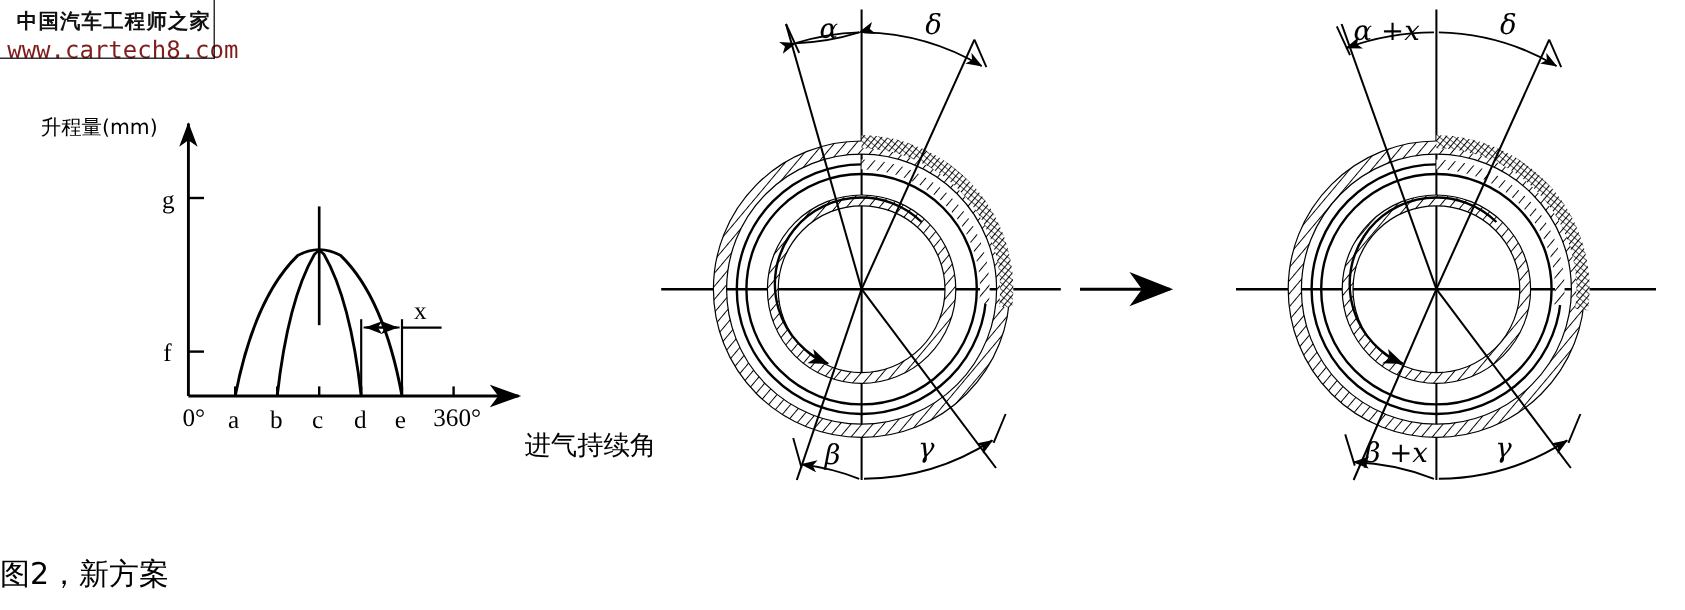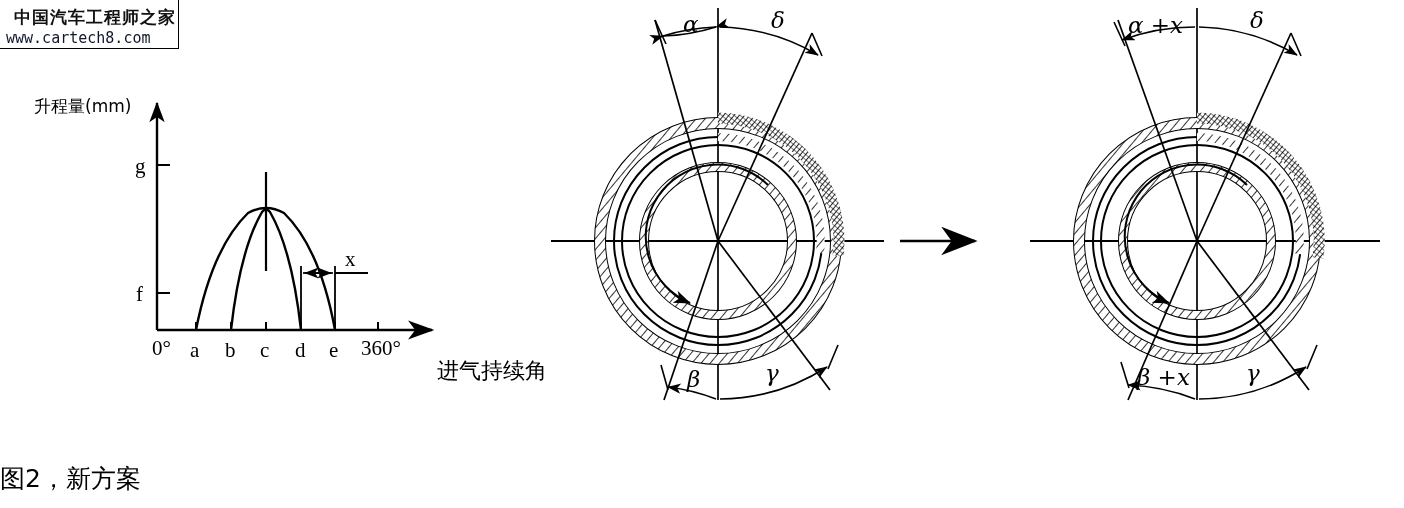--- a/index.html
+++ b/index.html
@@ -12,21 +12,21 @@
   svg{display:block;}
   .wm-han{
     position:absolute;left:14px;top:6px;
     font-family:"DejaVu Sans","Liberation Sans",sans-serif;
     font-weight:bold;font-size:17px;letter-spacing:1px;
     color:#111;white-space:nowrap;
   }
   .wm-url{
     position:absolute;left:6px;top:29px;
     font-family:"DejaVu Sans Mono","Liberation Mono",monospace;
-    font-size:15px;color:#0f172a;white-space:nowrap;
+    font-size:20px;color:#7f1d1d;white-space:nowrap;
   }
   .wm-frame-r{position:absolute;left:178px;top:0;width:1px;height:49px;background:#000;}
   .wm-frame-b{position:absolute;left:0;top:48px;width:179px;height:1px;background:#000;}
   .caption{
     position:absolute;left:0;top:462px;width:1404px;
     font-family:"DejaVu Sans","Liberation Sans",sans-serif;
     font-size:25px;color:#000;white-space:nowrap;
   }
   .lbl{font-family:"Liberation Serif","DejaVu Serif",serif;font-size:21px;}
   .gk{font-family:"DejaVu Serif","Liberation Serif",serif;font-size:23px;font-style:italic;}

